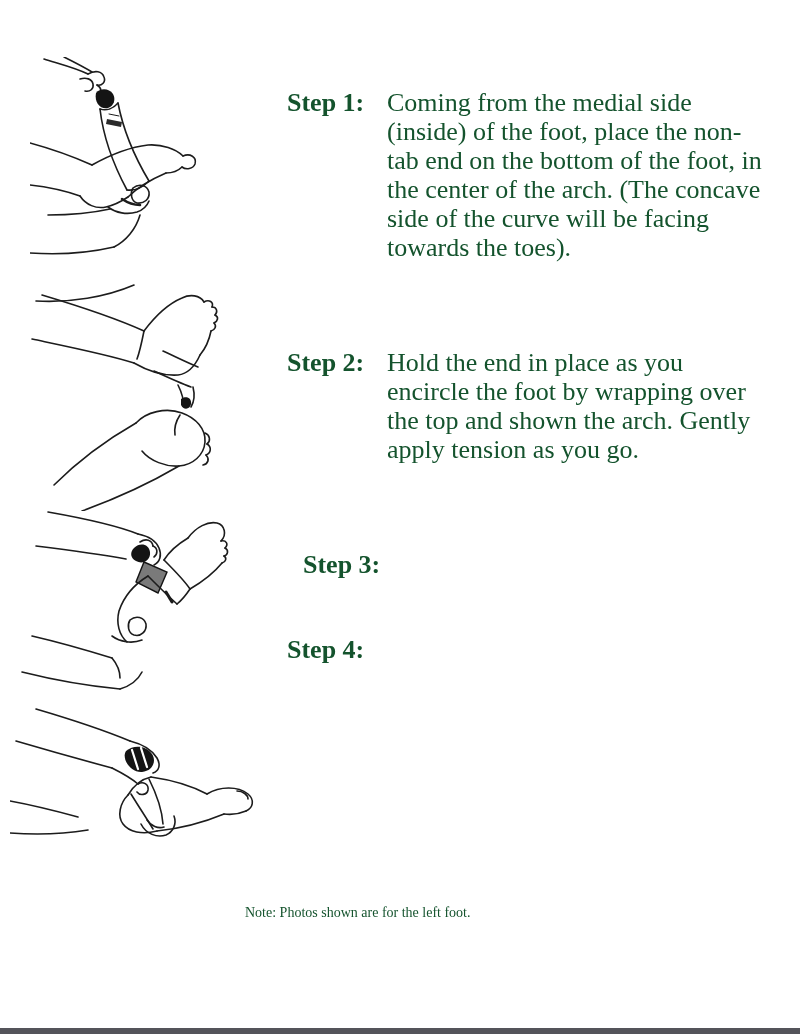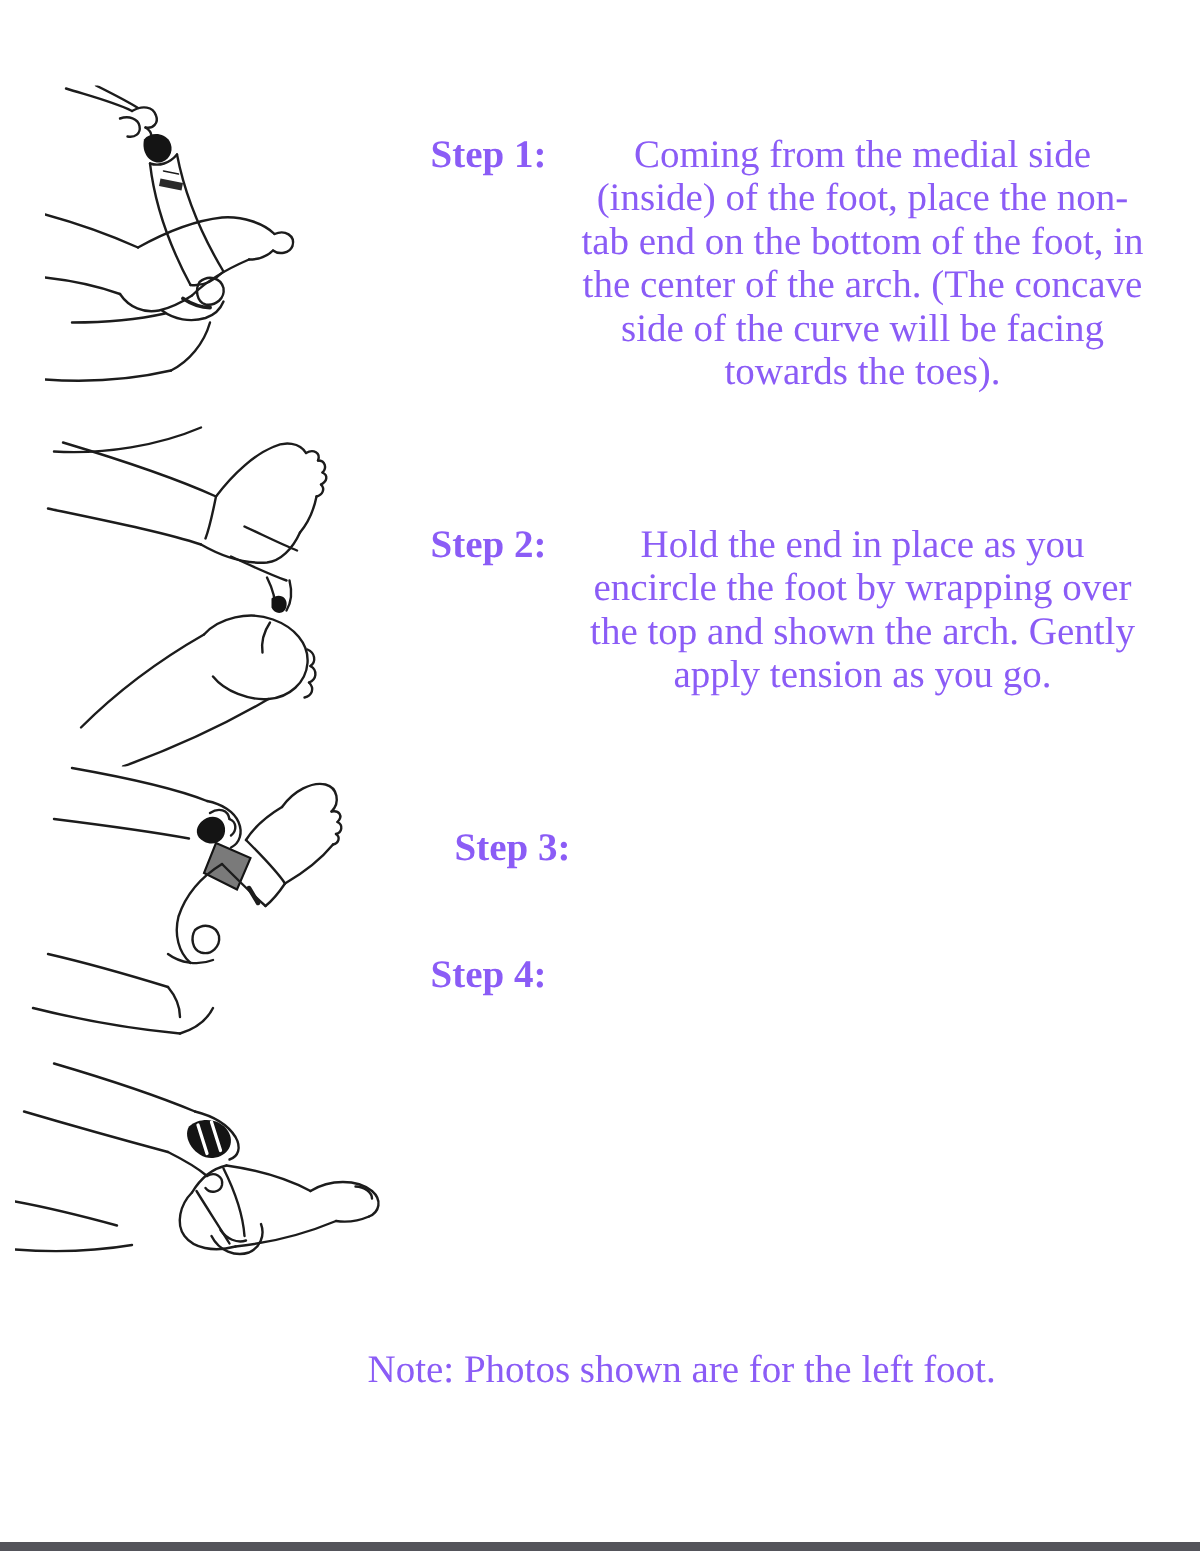--- a/index.html
+++ b/index.html
@@ -2,38 +2,38 @@
 <html><head>
 <meta charset="utf-8">
 <style>
   html,body{margin:0;padding:0;}
   body{background:#ffffff;}
   .page{
     position:relative;
     width:800px;height:1035px;
     background:#ffffff;
     font-family:"Liberation Serif","DejaVu Serif",serif;
-    color:#8b5cf6;
+    color:#14532d;
     overflow:hidden;
   }
   .figure{position:absolute;}
   .figure svg{display:block;}
   .sketch{stroke:#1c1c1c;stroke-width:1.6;fill:none;stroke-linecap:round;stroke-linejoin:round;}
   .sketch-thin{stroke:#1c1c1c;stroke-width:1;fill:none;stroke-linecap:round;}
   .ink{fill:#141414;stroke:none;}
   .step{
     position:absolute;left:287px;width:480px;
     display:flex;align-items:flex-start;
     font-size:26px;line-height:29px;
   }
   .step .label{width:100px;flex:0 0 100px;font-weight:bold;white-space:nowrap;}
-  .step .text{width:376px;flex:0 0 376px;text-align:center;}
+  .step .text{width:376px;flex:0 0 376px;text-align:left;}
   .note{
     position:absolute;left:245px;top:900px;
-    font-size:26px;line-height:26px;
+    font-size:14px;line-height:26px;
   }
   .footer-bar{
     position:absolute;left:0;top:1028px;width:800px;height:6px;
     background:#54545a;
   }
 </style>
 </head>
 <body>
 
 <div class="page">

